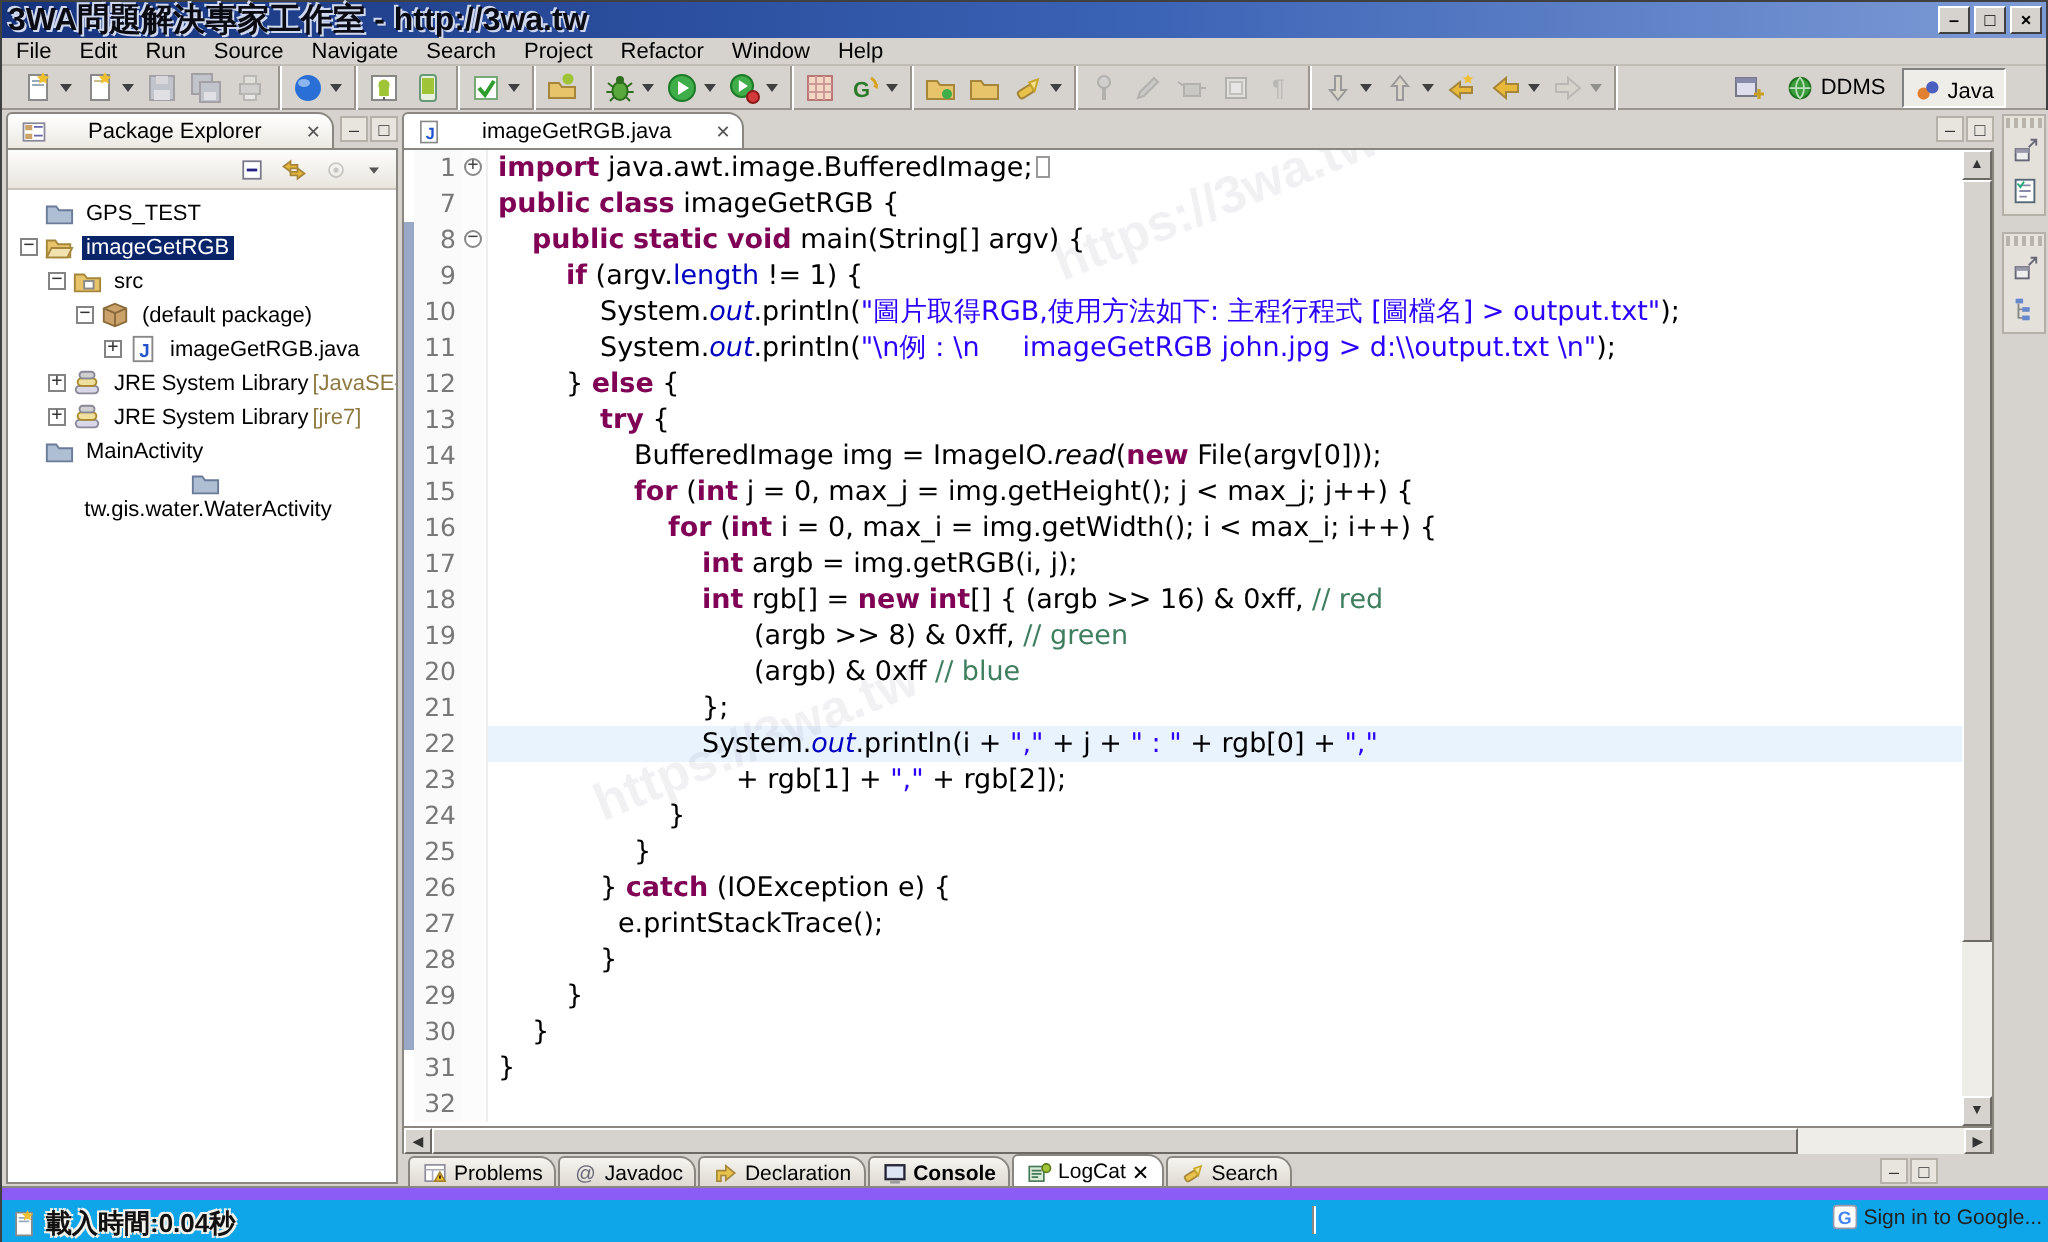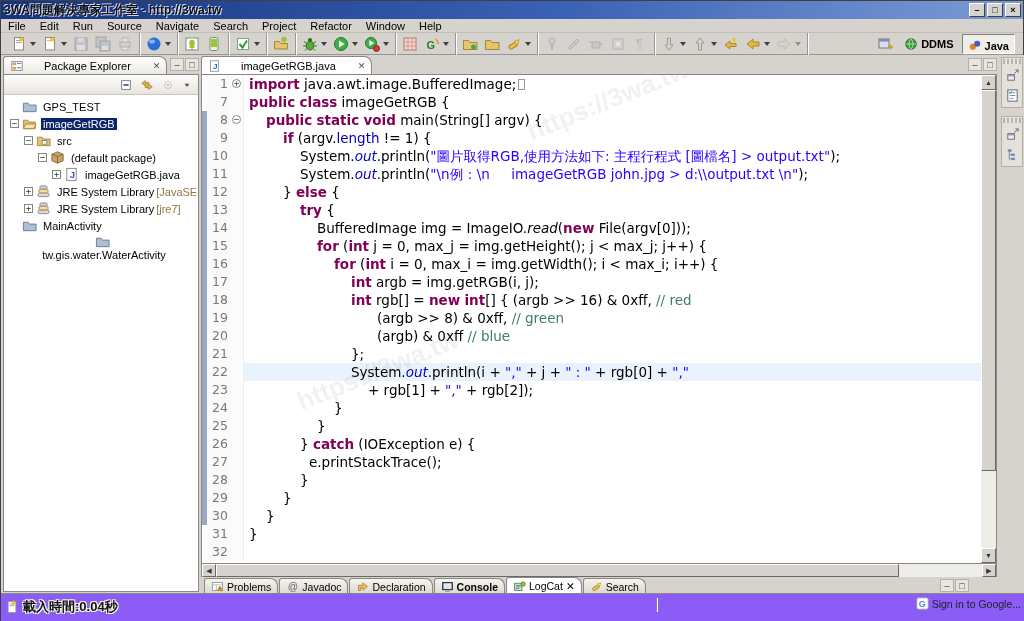--- a/index.html
+++ b/index.html
@@ -3,42 +3,42 @@
 <meta charset="utf-8">
 <style>
   *{margin:0;padding:0;box-sizing:border-box;}
   html,body{width:1024px;height:621px;overflow:hidden;font-family:"Liberation Sans",sans-serif;}
   #app{position:relative;width:1024px;height:621px;background:#d6d3ce;border:1px solid #404040;}
 
   
   #titlebar{position:absolute;left:0;top:0;width:100%;height:18px;
     background:linear-gradient(to right,#16337d 0%,#3a62b5 55%,#7d9bd6 100%);
     display:flex;align-items:center;padding-left:3px;color:#0b0b14;}
-  #title-text{font-size:12px;font-weight:bold;white-space:nowrap;
+  #title-text{font-size:16px;font-weight:bold;white-space:nowrap;
     text-shadow:1px 1px 0 #cfd8ee, -1px -1px 0 #cfd8ee;}
   #win-controls{position:absolute;right:2px;top:2px;display:flex;gap:2px;}
   .winbtn{width:16px;height:14px;background:#d6d3ce;border:1px solid;border-color:#fff #404040 #404040 #fff;
     font-size:9px;line-height:12px;text-align:center;font-weight:bold;color:#000;cursor:default;}
 
   
   #menubar{position:absolute;left:0;top:18px;width:100%;height:14px;background:#d6d3ce;
     display:flex;align-items:center;font-size:11px;border-bottom:1px solid #c0bdb6;}
   .menu-item{padding:0 7px;height:14px;line-height:14px;}
 
   
   #toolbar{position:absolute;left:0;top:32px;width:100%;height:22px;background:#d6d3ce;
     display:flex;align-items:center;padding-left:4px;border-bottom:1px solid #9a968f;}
   .tb-group{display:flex;align-items:center;padding:0 3px;height:22px;
     border-right:1px solid #9a968f;box-shadow:1px 0 0 #fff;}
   .tb-btn{display:flex;align-items:center;height:20px;padding:1px 2px;border:1px solid transparent;}
   .tb-btn.disabled{opacity:.45;}
   .tb-btn svg{display:block;}
   .caret{width:0;height:0;border-left:3px solid transparent;border-right:3px solid transparent;
     border-top:4px solid #404040;margin-left:3px;}
-  #persp{position:absolute;right:8px;top:32px;height:22px;display:flex;align-items:center;gap:2px;font-weight:bold;}
+  #persp{position:absolute;right:20px;top:32px;height:22px;display:flex;align-items:center;gap:2px;}
   .persp-btn{display:flex;align-items:center;gap:3px;font-size:11px;padding:1px 5px;height:20px;border:1px solid transparent;}
   .persp-btn.active{background:#efede8;border-color:#808080 #fff #fff #808080;align-items:flex-end;}
 
   
   #main{position:absolute;left:0;top:54px;width:1024px;height:539px;background:#d6d3ce;}
 
   
   #explorer{position:absolute;left:2px;top:1px;width:196px;height:536px;display:flex;flex-direction:column;}
   .view-tabbar{height:18px;display:flex;align-items:flex-end;position:relative;}
   .view-tab{display:flex;align-items:center;gap:20px;height:18px;padding:0 6px;font-size:11px;
@@ -105,22 +105,22 @@
   .btab.boldlbl{font-weight:bold;}
   #bottomrow .view-minmax{right:28px;}
 
   
   #rightrail{position:absolute;right:1px;top:1px;width:25px;height:536px;background:#d6d3ce;}
   .railstack{margin:1px 1px 8px 2px;border:1px solid #b5b1a8;background:#e4e1da;padding:1px;}
   .rail-handle{height:5px;background:repeating-linear-gradient(90deg,#b8b4ab 0 2px,#e8e5de 2px 4px);margin-bottom:2px;}
   .railbtn{width:19px;height:19px;display:flex;align-items:center;justify-content:center;border:1px solid transparent;margin:1px auto;}
 
   
-  #statusbar{position:absolute;left:0;top:593px;width:1024px;height:28px;background:#8b5cf6;
-    border-top:1px solid #8b5cf6;box-shadow:0 -1px 0 #8a8781;}
+  #statusbar{position:absolute;left:0;top:593px;width:1024px;height:28px;background:#0ea5e9;
+    border-top:6px solid #8b5cf6;box-shadow:0 -1px 0 #8a8781;}
   #status-left{position:absolute;left:4px;top:3px;display:flex;align-items:center;gap:4px;}
   #status-wm-left{font-size:13px;font-weight:bold;color:#111;
     text-shadow:1px 1px 0 #f4f2ec,-1px -1px 0 #f4f2ec,1px -1px 0 #f4f2ec,-1px 1px 0 #f4f2ec;}
   #status-divider{position:absolute;left:655px;top:3px;height:14px;width:1px;background:#8a8781;box-shadow:1px 0 0 #fff;}
   #signin{position:absolute;right:4px;top:2px;display:flex;align-items:center;gap:3px;font-size:10.5px;color:#222;}
   #status-wm-right{position:absolute;right:2px;bottom:0px;font-size:13px;font-weight:bold;color:#111;white-space:nowrap;
     text-shadow:1px 1px 0 #f4f2ec,-1px -1px 0 #f4f2ec,1px -1px 0 #f4f2ec,-1px 1px 0 #f4f2ec;}
 </style>
 </head>
 <body>

